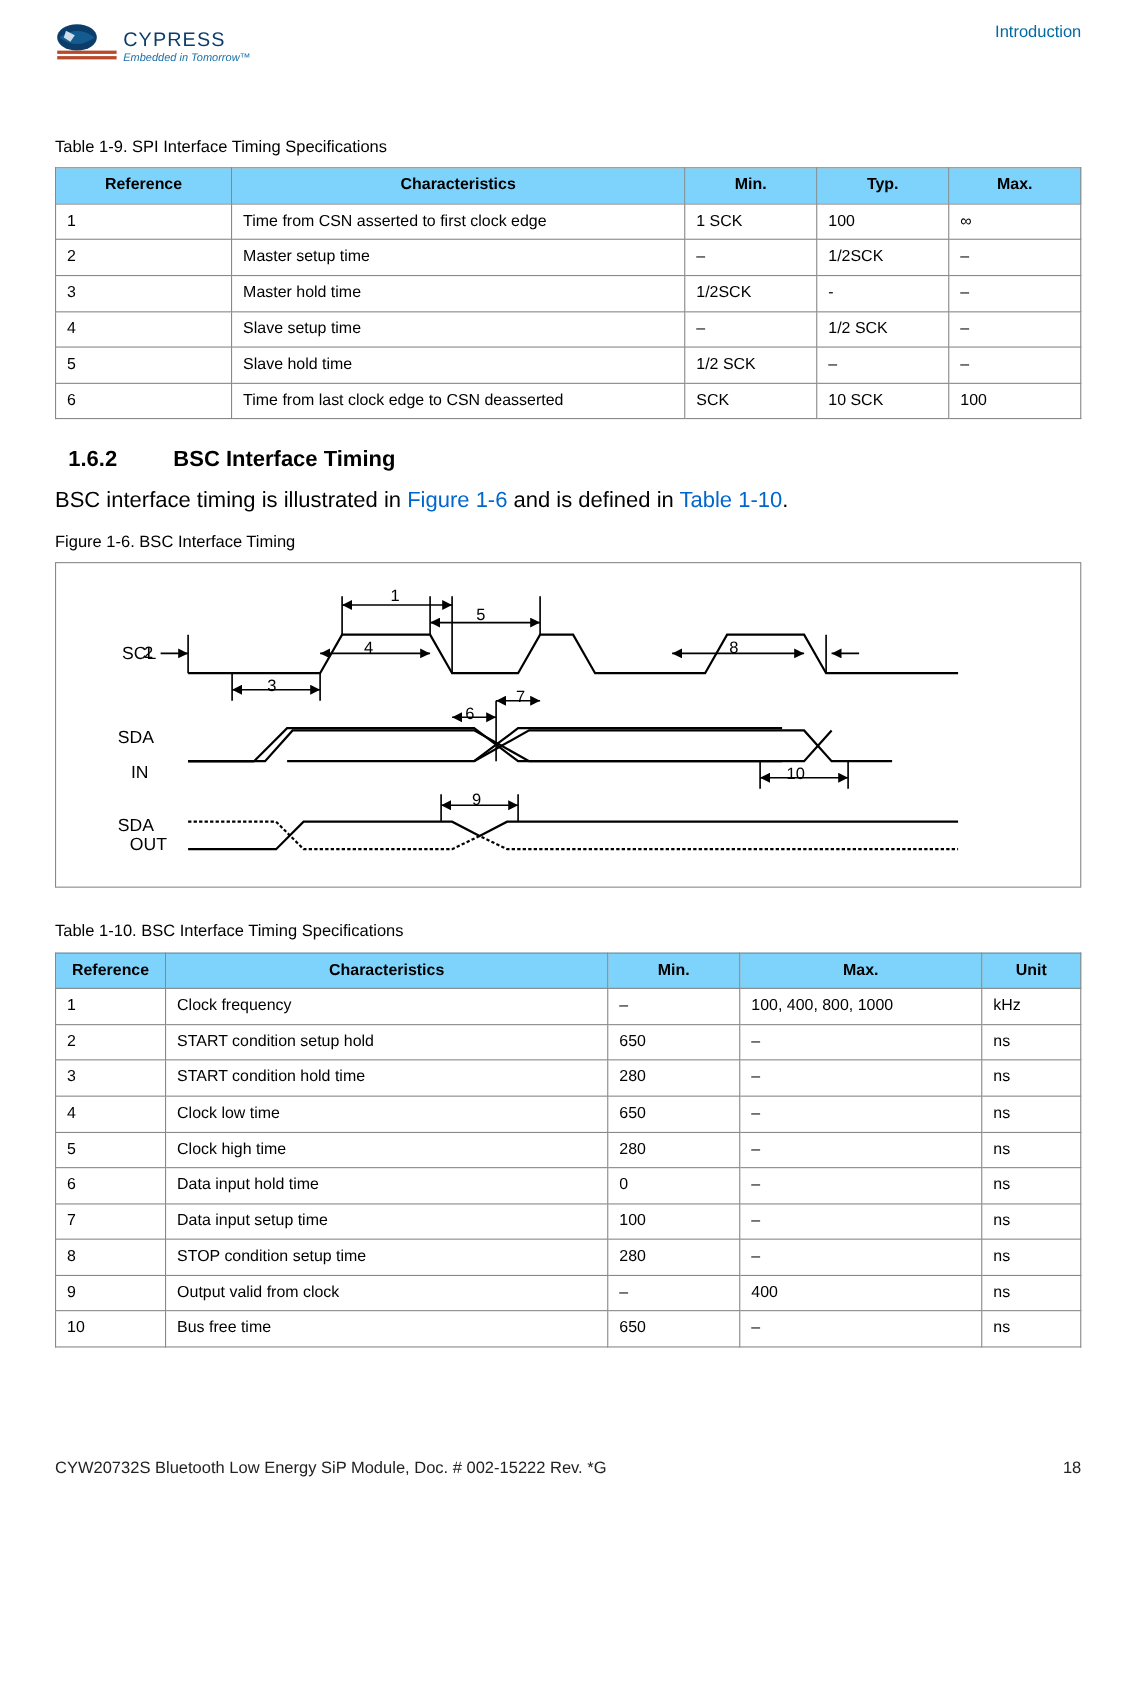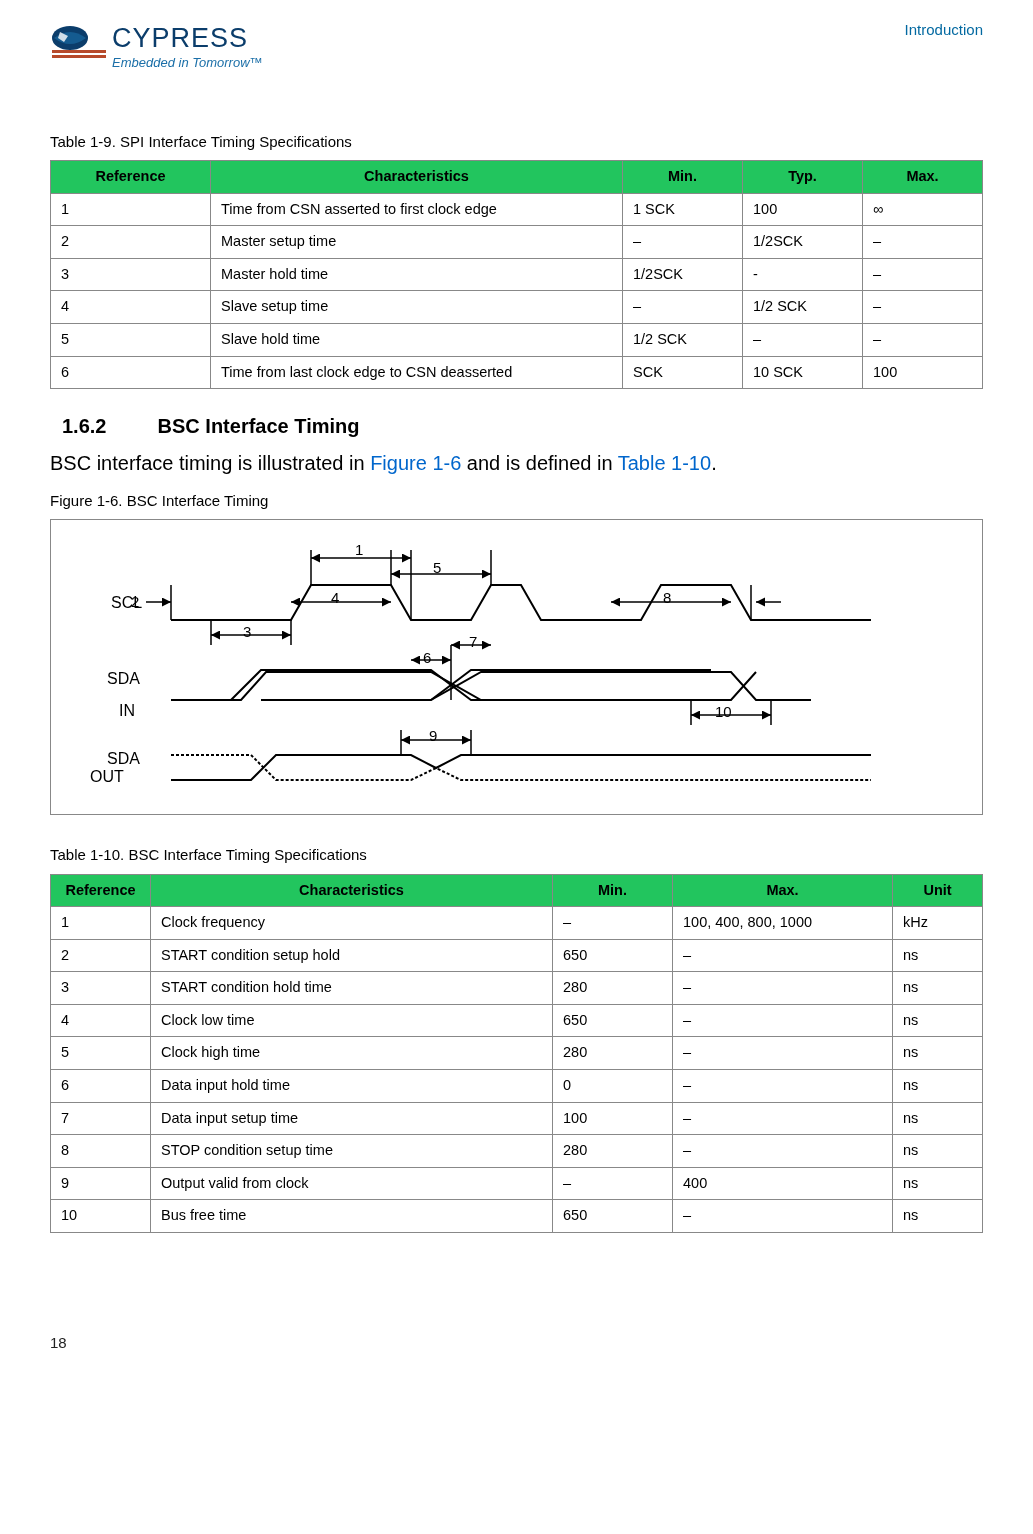--- a/index.html
+++ b/index.html
@@ -18,38 +18,38 @@
     justify-content: space-between;
     align-items: flex-start;
     margin-bottom: 60px;
   }
   .logo {
     display: flex;
     align-items: center;
   }
   .logo svg { display: block; }
   .logo-text { display: flex; flex-direction: column; margin-left: 4px;}
-  .logo-name { font-size: 27px; font-weight: normal; letter-spacing: 1px; color:#0b3d6b;}
-  .logo-tagline { font-size: 13px; font-style: italic; color:#1b6fa8; margin-top:-2px;}
+  .logo-name { font-size: 18px; font-weight: normal; letter-spacing: 1px; color:#0b3d6b;}
+  .logo-tagline { font-size: 10px; font-style: italic; color:#1b6fa8; margin-top:-2px;}
   .section-header { font-size: 15px; color:#0369a1; }
   .table-caption { font-size: 15px; margin-bottom: 8px; margin-top: 6px;}
   table {
     border-collapse: collapse;
     width: 100%;
     margin-bottom: 24px;
   }
   th, td {
     border: 1px solid #888;
     padding: 6px 10px;
     text-align: left;
     font-size: 14.5px;
     vertical-align: middle;
   }
   th {
-    background: #22c55e;
+    background: #7dd3fc;
     font-weight: bold;
     text-align: center;
   }
   .t19 col.c1 { width: 160px; }
   .t19 col.c3 { width: 120px; }
   .t19 col.c4 { width: 120px; }
   .t19 col.c5 { width: 120px; }
 
   .t110 col.c1 { width: 100px; }
   .t110 col.c3 { width: 120px; }
@@ -238,21 +238,21 @@
 
       <line x1="290" y1="200" x2="360" y2="200" stroke="#000" stroke-width="1.5" marker-start="url(#ahs)" marker-end="url(#ah)"></line>
       <line x1="290" y1="190" x2="290" y2="215" stroke="#000" stroke-width="1.5"></line>
       <line x1="360" y1="190" x2="360" y2="215" stroke="#000" stroke-width="1.5"></line>
     </svg>
 
     <span class="sig-label" style="left:40px; top:52px;">SCL</span>
     <span class="sig-label" style="left:36px; top:128px;">SDA</span>
     <span class="sig-label" style="left:48px; top:160px;">IN</span>
     <span class="sig-label" style="left:36px; top:208px;">SDA</span>
-    <span class="sig-label" style="left:19px; top:226px;">OUT</span>
+    <span class="sig-label" style="left:47px; top:226px;">OUT</span>
 
     <span class="num-label" style="left:284px; top:0px;">1</span>
     <span class="num-label" style="left:60px;  top:52px;">2</span>
     <span class="num-label" style="left:172px; top:82px;">3</span>
     <span class="num-label" style="left:260px; top:48px;">4</span>
     <span class="num-label" style="left:362px; top:18px;">5</span>
     <span class="num-label" style="left:352px; top:108px;">6</span>
     <span class="num-label" style="left:398px; top:92px;">7</span>
     <span class="num-label" style="left:592px; top:48px;">8</span>
     <span class="num-label" style="left:358px; top:186px;">9</span>
@@ -346,14 +346,15 @@
         <td>10</td>
         <td>Bus free time</td>
         <td>650</td>
         <td>–</td>
         <td>ns</td>
       </tr>
     </tbody>
 </table>
 
 <div class="footer">
+  <span>CYW20732S Bluetooth Low Energy SiP Module, Doc. # 002-15222 Rev. *G</span>
   <span>18</span>
 </div>
 
 </body></html>

